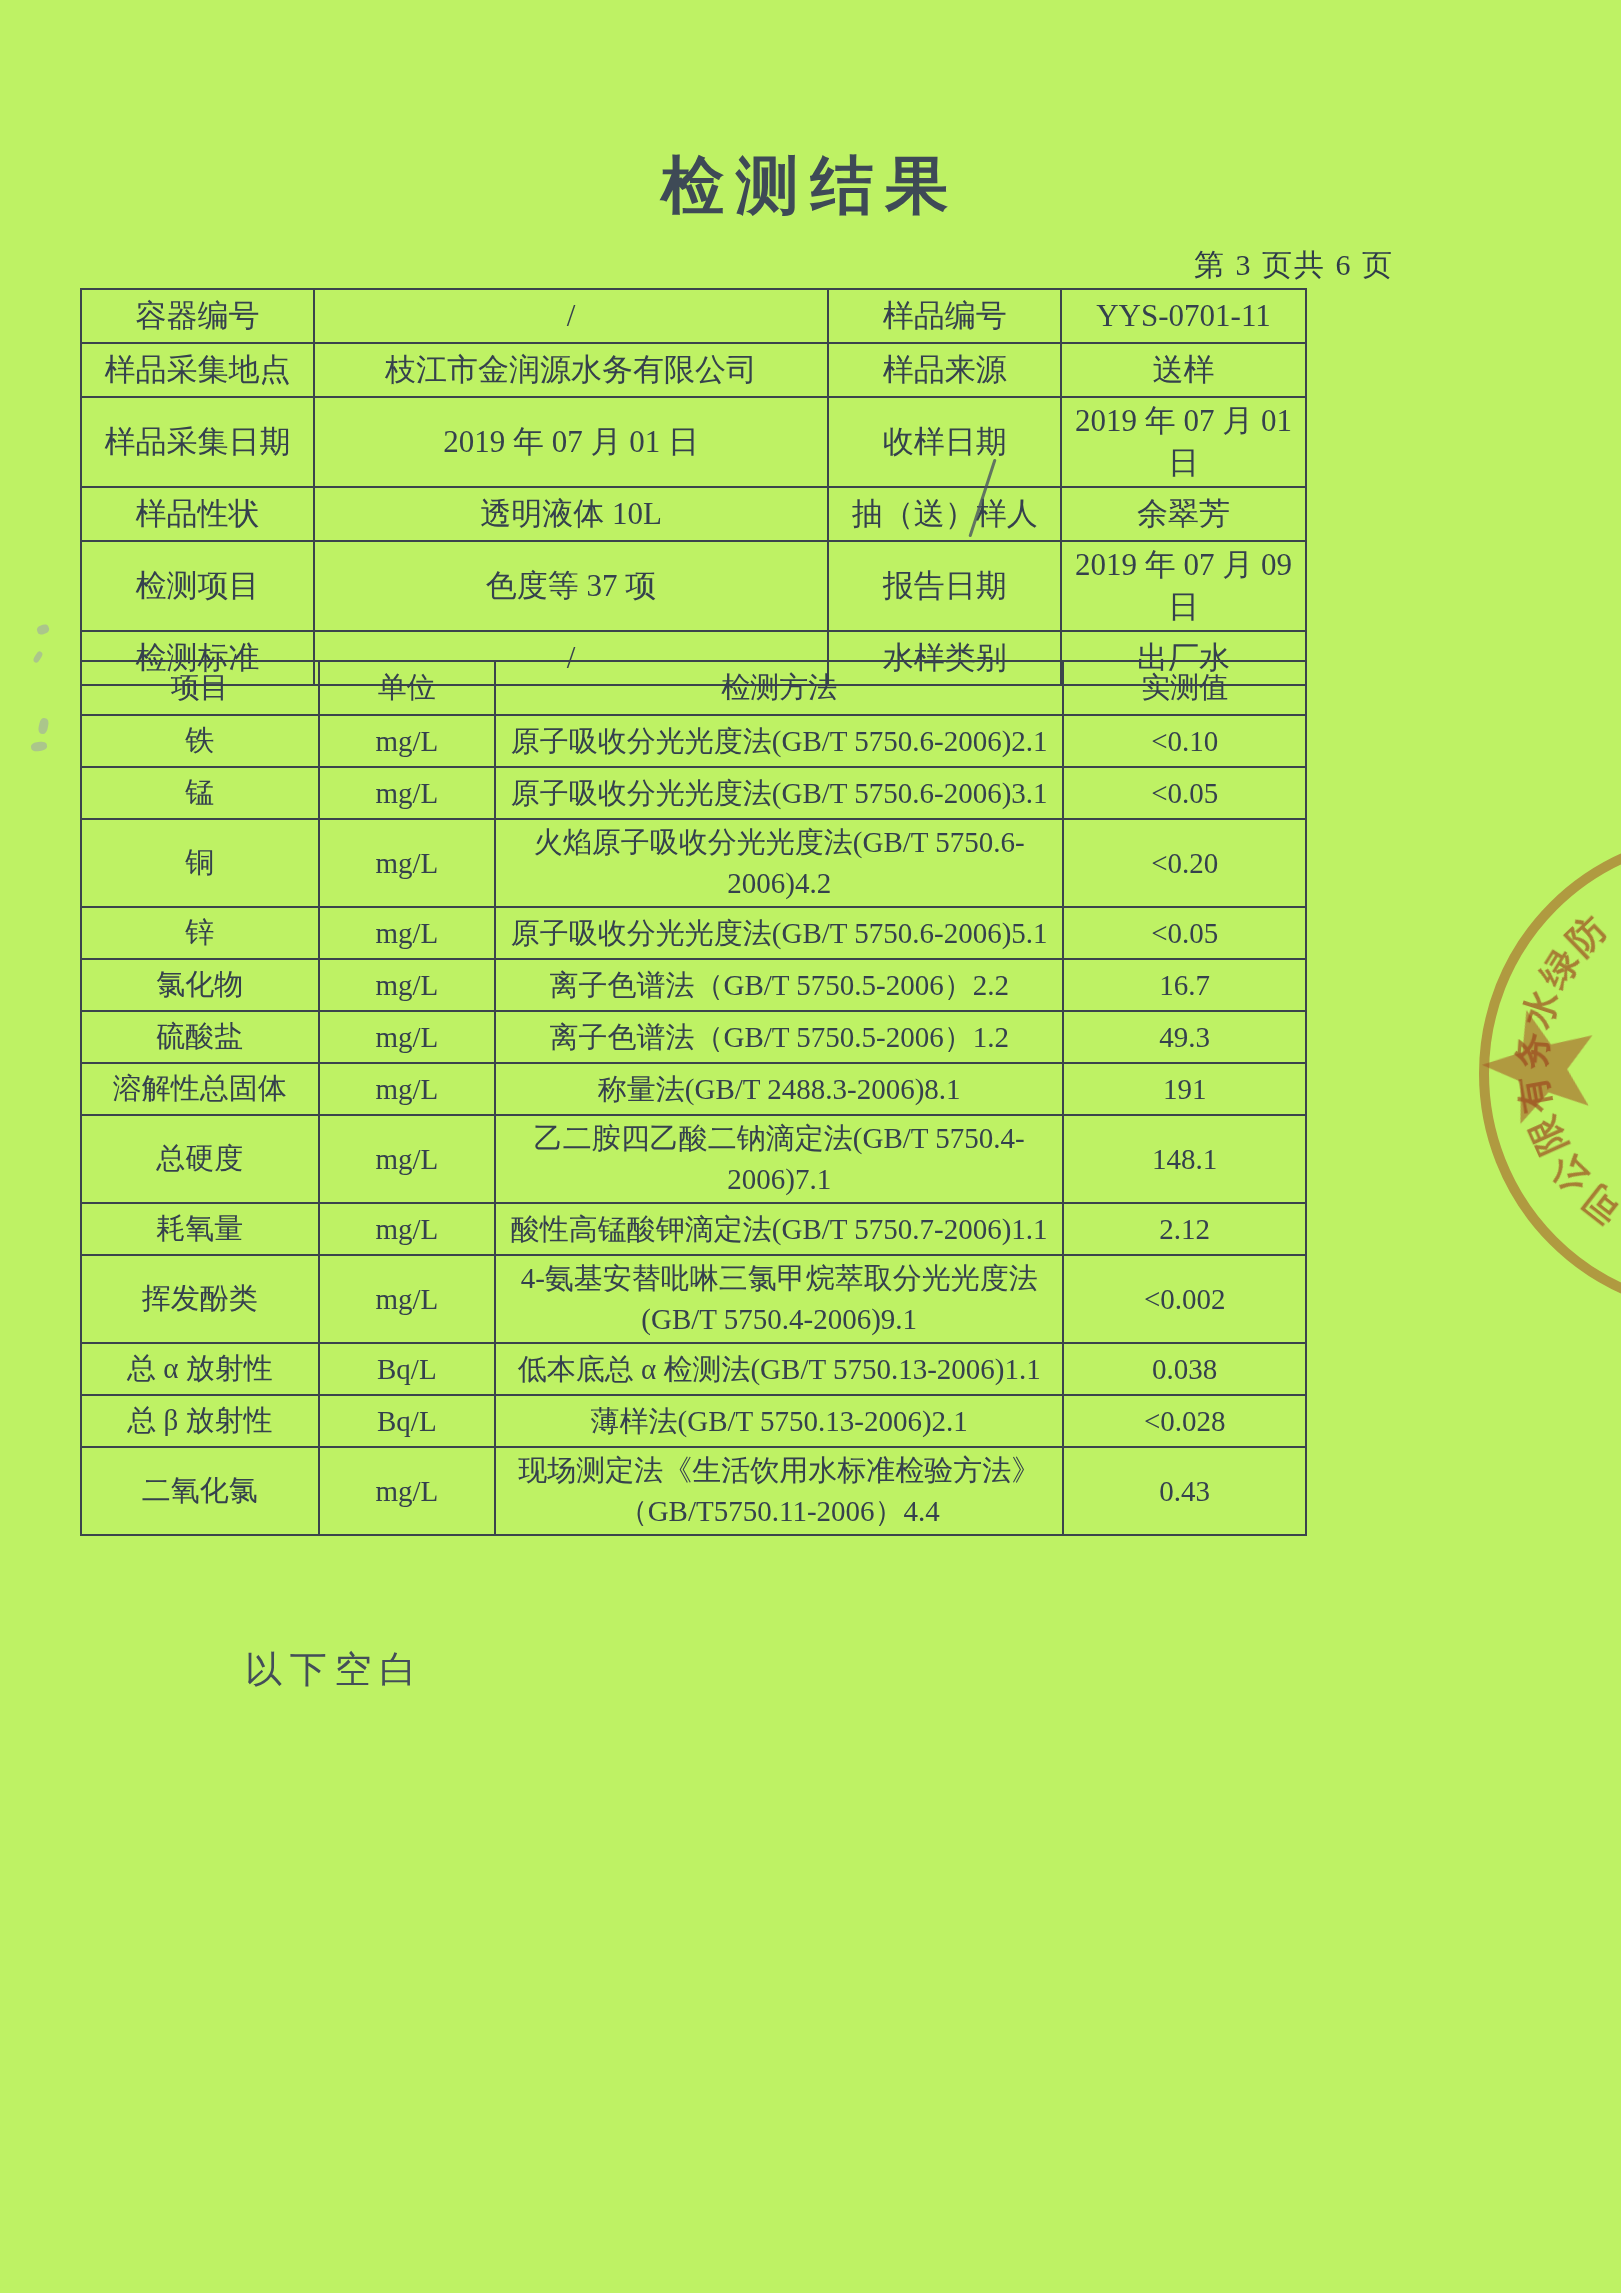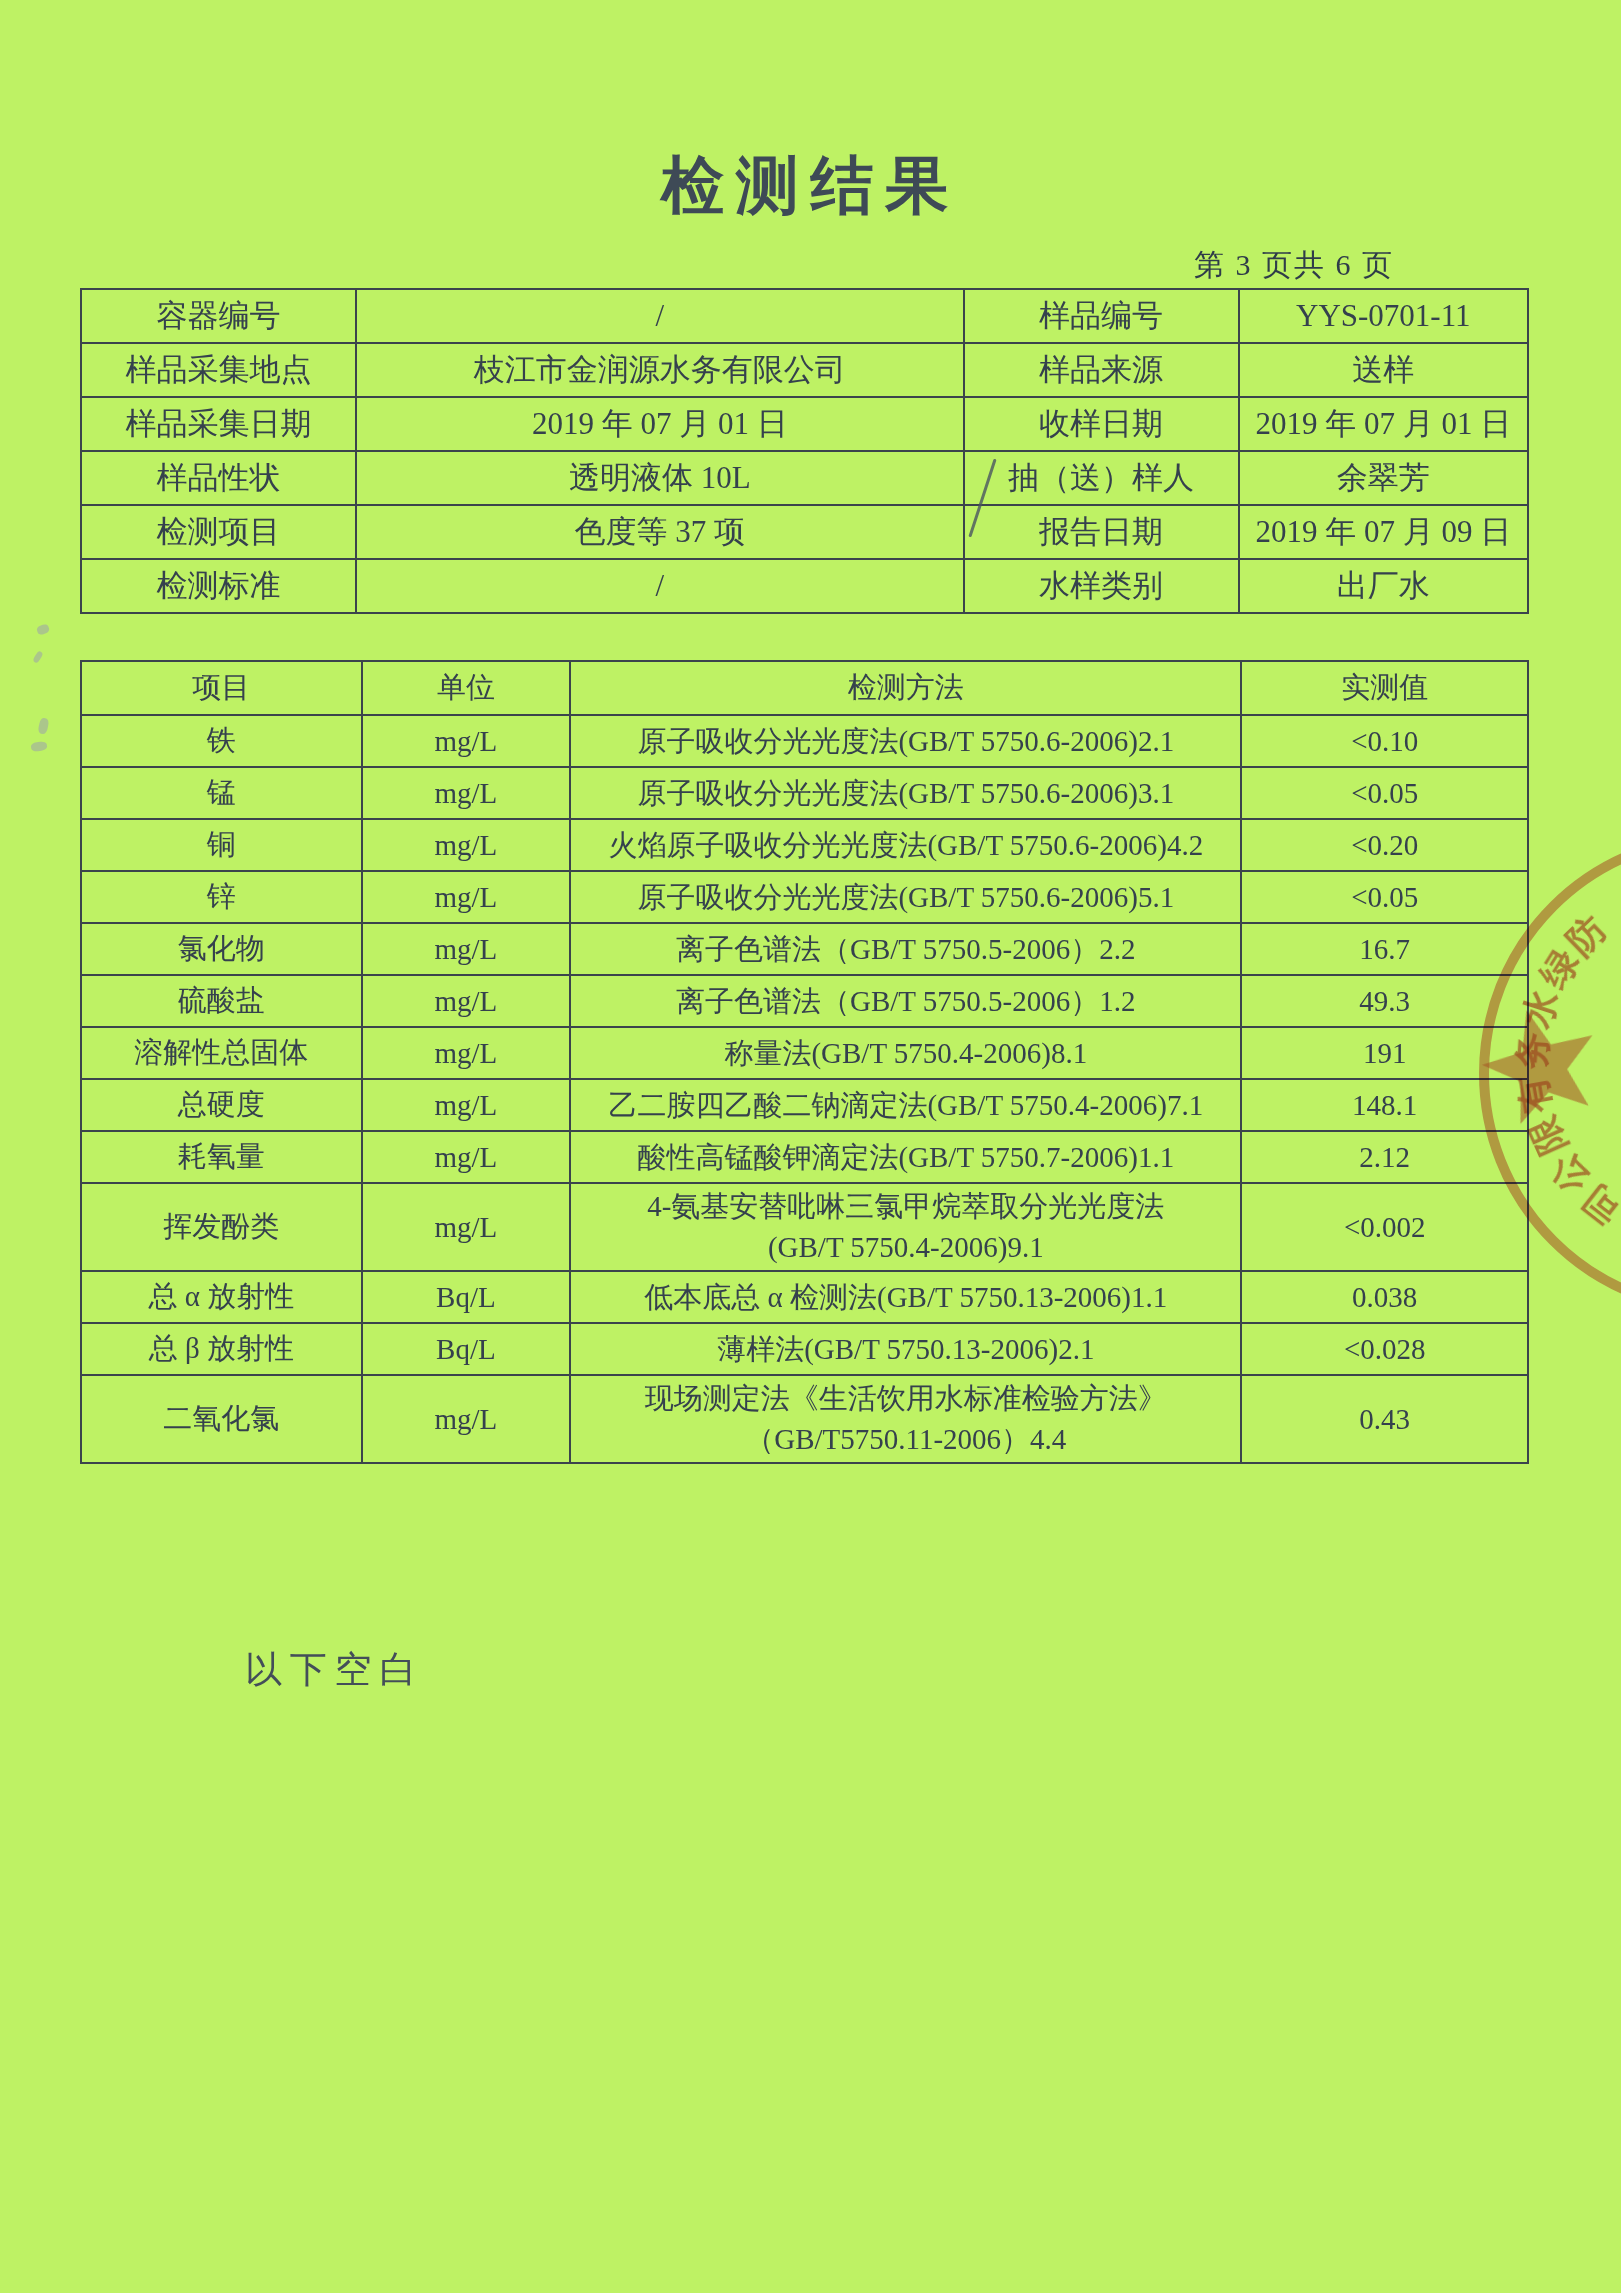--- a/index.html
+++ b/index.html
@@ -14,21 +14,21 @@
   }
   .title{
     position:absolute;top:143px;left:0;width:100%;
     text-align:center;font-size:63px;font-weight:bold;
     letter-spacing:11.8px;color:#3e4a56;
   }
   .pagenum{
     position:absolute;top:245px;left:1108px;width:286px;
     text-align:right;font-size:30px;color:#2f3c49;letter-spacing:2px;
   }
-  table{border-collapse:collapse;table-layout:fixed;position:absolute;left:80px;width:1449px;}
+  table{border-collapse:collapse;table-layout:fixed;position:absolute;left:80px;width:1227px;}
   td,th{border:2px solid #3b444c;text-align:center;vertical-align:middle;
         padding:2px 5.9px;font-weight:normal;overflow:hidden;}
   .info{top:288px;font-size:31px;border:2.9px solid #333b42;}
   .info tr{height:54px;}
   .results{top:660px;font-size:29px;border:2.9px solid #333b42;}
   .results tr{height:52px;}
   .results thead tr{height:54px;padding-left:36px;}
   .method-line{line-height:41px;}
   .blank-note{
     position:absolute;left:245px;top:1645px;
@@ -200,21 +200,21 @@
             <div class="method-line">离子色谱法（GB/T 5750.5-2006）1.2</div>
             <div class="method-line"></div>
           </td>
           <td>49.3</td>
         </tr>
 
         <tr>
           <td>溶解性总固体</td>
           <td>mg/L</td>
           <td>
-            <div class="method-line">称量法(GB/T 5750.4-2006)8.1</div>
+            <div class="method-line">称量法(GB/T 2488.3-2006)8.1</div>
             <div class="method-line"></div>
           </td>
           <td>191</td>
         </tr>
 
         <tr>
           <td>总硬度</td>
           <td>mg/L</td>
           <td>
             <div class="method-line">乙二胺四乙酸二钠滴定法(GB/T 5750.4-2006)7.1</div>

